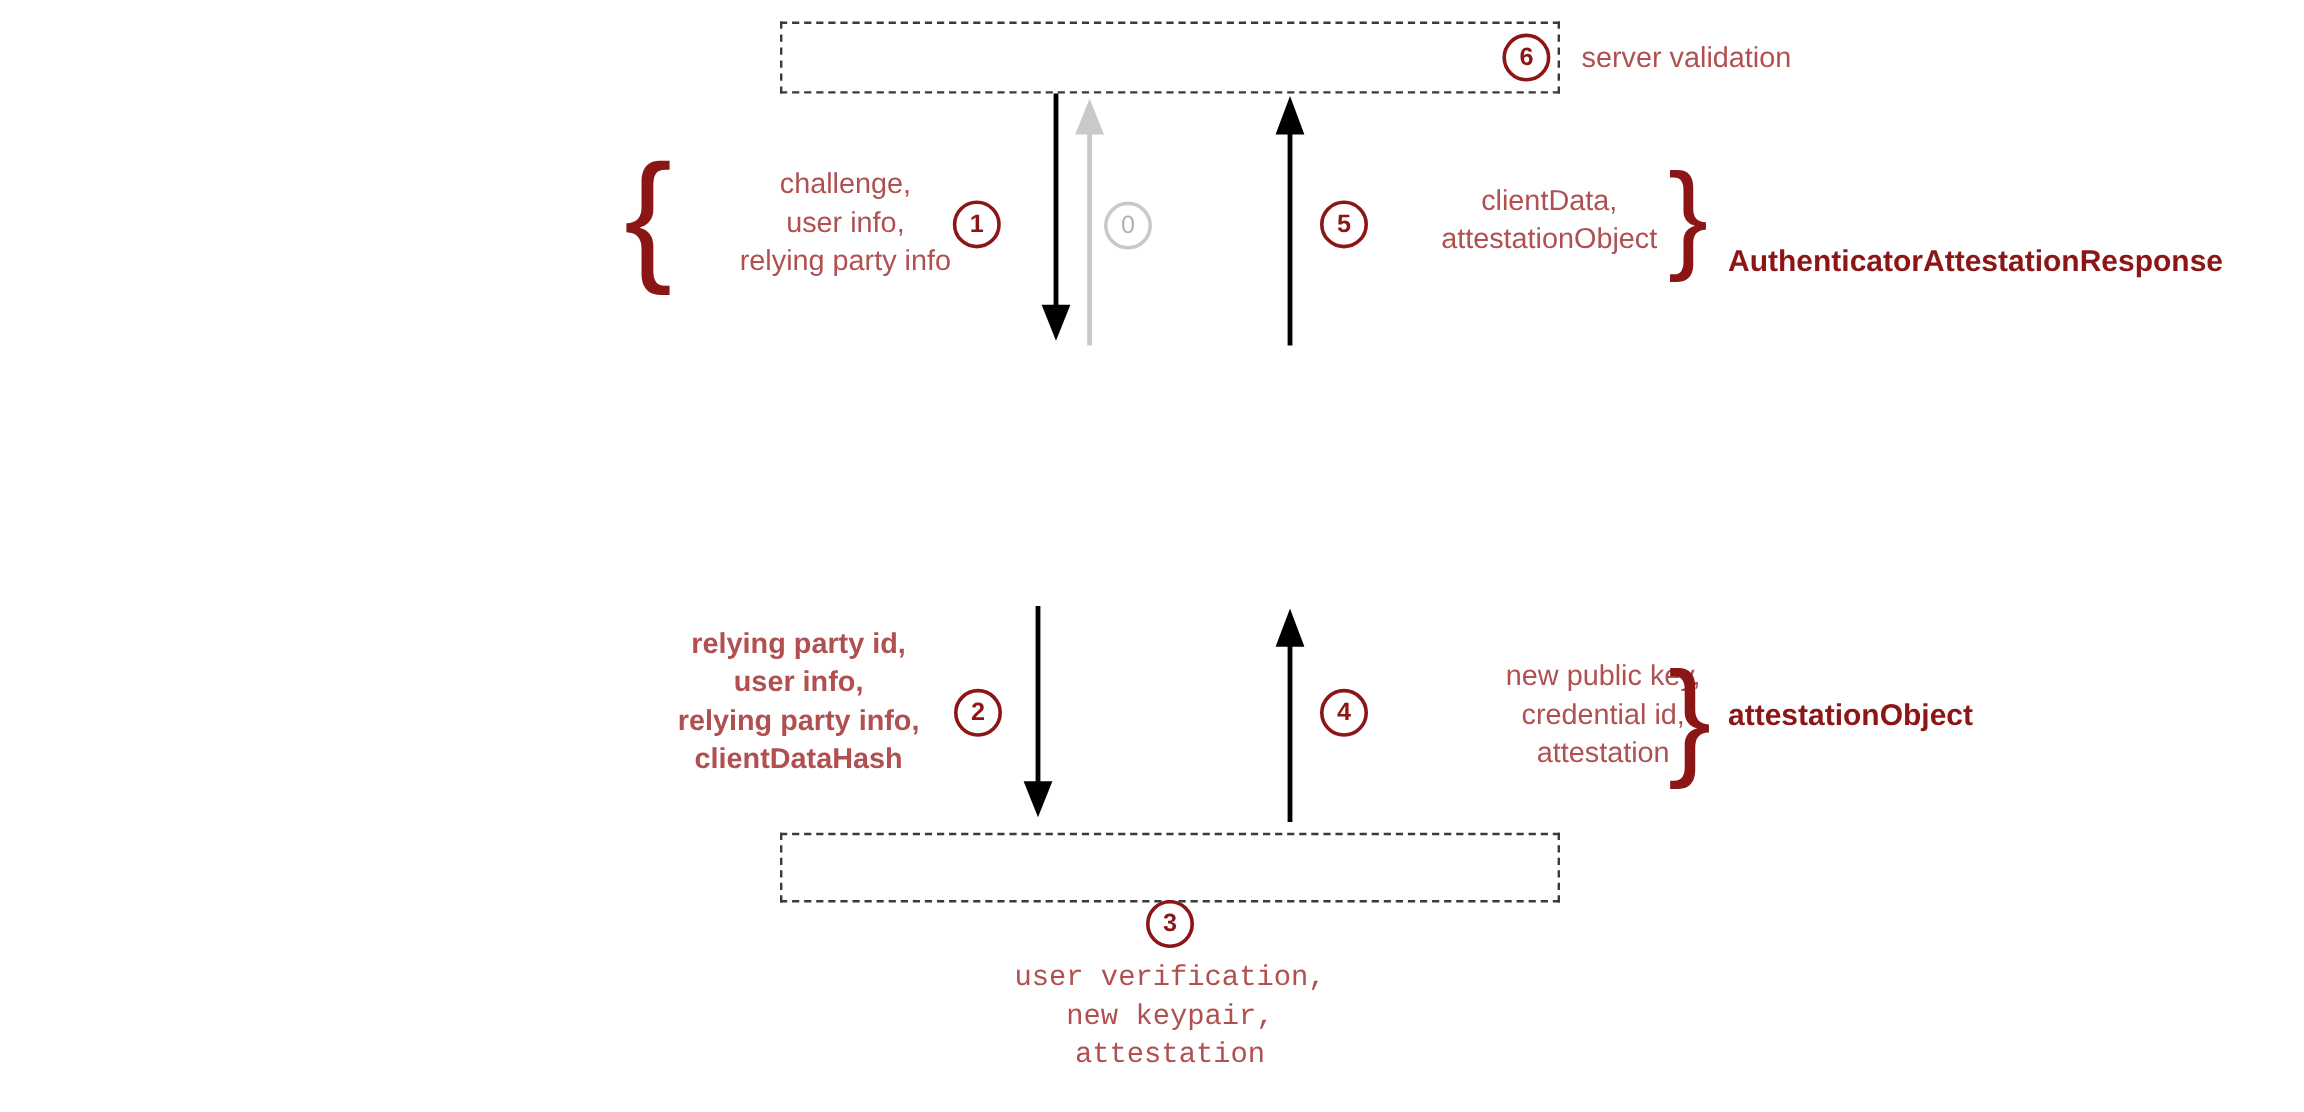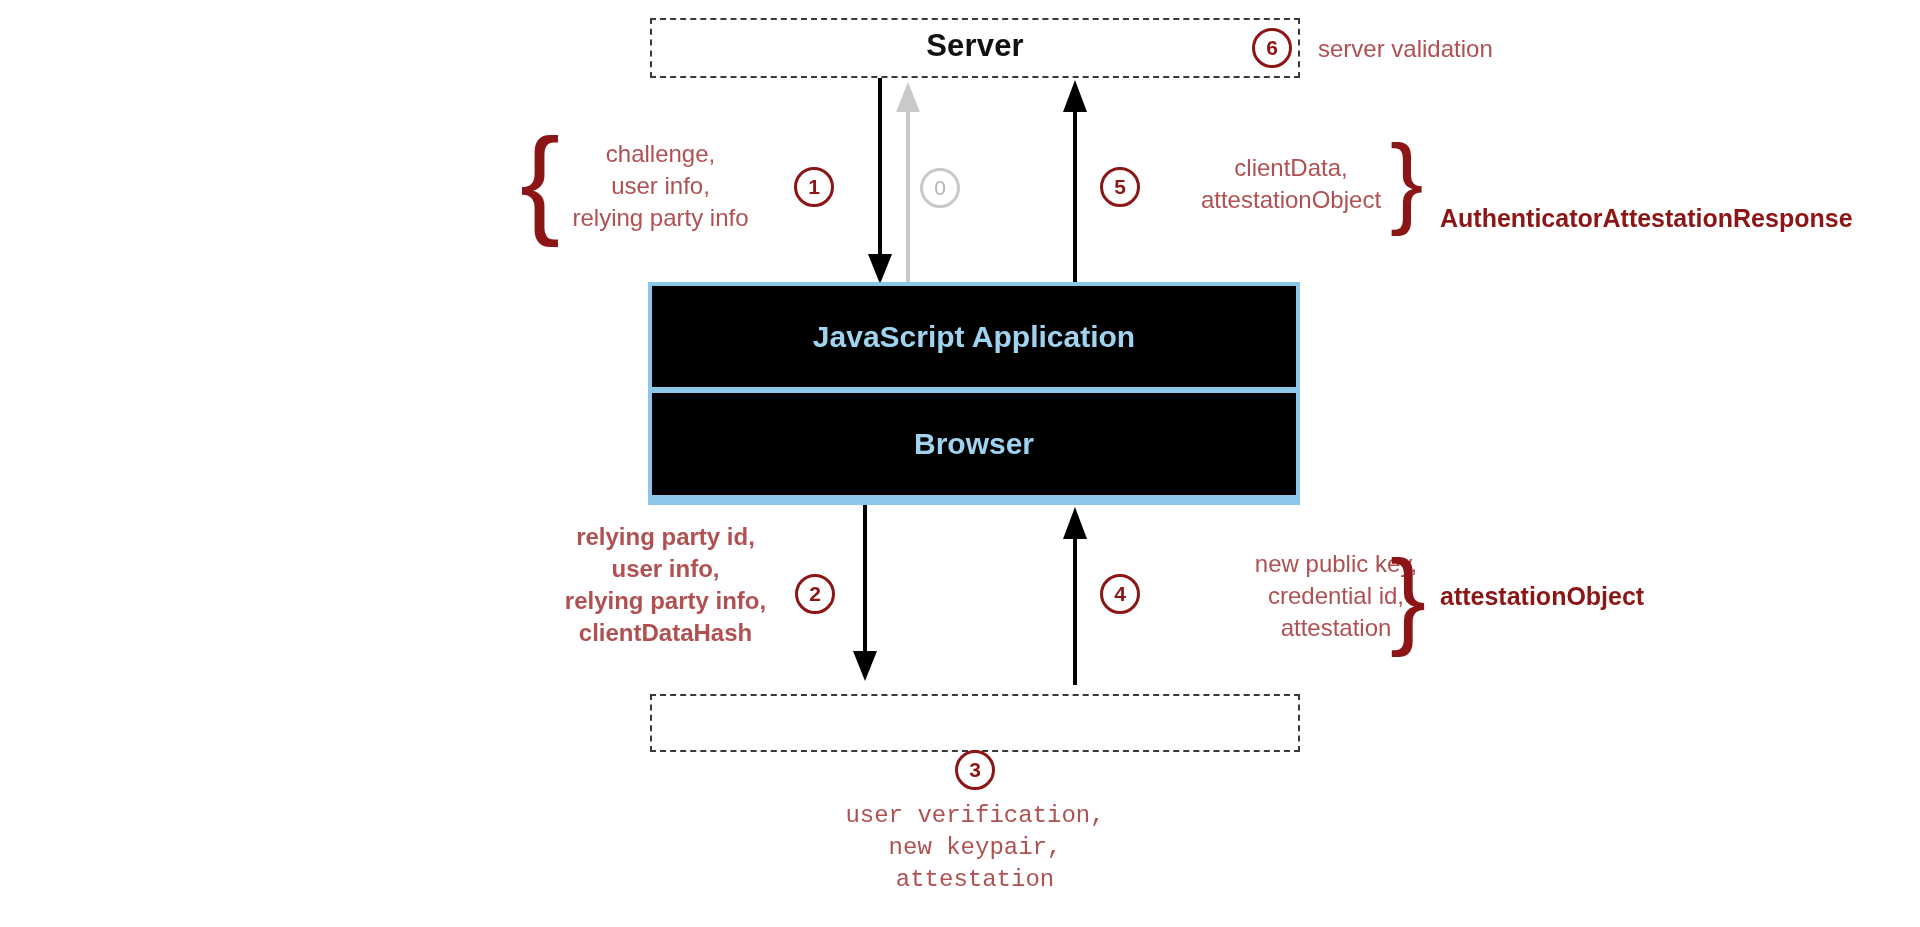--- a/index.html
+++ b/index.html
@@ -109,31 +109,30 @@
     transform-origin: center center;
   }
 </style>
 </head>
 <body>
 
 <div id="stage">
 
   <div class="abs dashed-box" style="left:650px; top:18px; width:650px; height:60px;">
   </div>
-  <div class="dashed-title" style="left:650px; top:28px; width:650px;">Server</div>
 
   <div class="step" style="left:1252px; top:28px;">6</div>
   <div class="note" style="left:1318px; top:33px;">server validation</div>
 
   <svg class="arrow-svg" style="left:860px; top:78px;" width="40" height="210" viewBox="0 0 40 210">
     <line x1="20" y1="0" x2="20" y2="186" stroke="#000000" stroke-width="4"></line>
     <polygon points="20,206 8,176 32,176" fill="#000000"></polygon>
   </svg>
   <div class="step" style="left:794px; top:167px;">1</div>
-  <div class="note center" style="left:548px; top:138px; width:225px;">challenge,
+  <div class="note center" style="left:592px; top:138px; width:225px;">challenge,
 user info,
 relying party info</div>
 
   <div class="brace" style="left:520px; top:120px; font-size:120px;">{</div>
 
   <svg class="arrow-svg" style="left:888px; top:78px;" width="40" height="210" viewBox="0 0 40 210">
     <line x1="20" y1="210" x2="20" y2="22" stroke="#c9c9c9" stroke-width="4"></line>
     <polygon points="20,4 8,34 32,34" fill="#c9c9c9"></polygon>
   </svg>
   <div class="step muted" style="left:920px; top:168px;">0</div>
@@ -142,25 +141,20 @@
     <line x1="20" y1="210" x2="20" y2="22" stroke="#000000" stroke-width="4"></line>
     <polygon points="20,2 8,34 32,34" fill="#000000"></polygon>
   </svg>
   <div class="step" style="left:1100px; top:167px;">5</div>
   <div class="note center" style="left:1176px; top:152px; width:230px;">clientData,
 attestationObject</div>
 
   <div class="brace" style="left:1390px; top:130px; font-size:100px;">}</div>
   <div class="typelabel" style="left:1440px; top:176px;margin-top:28px;">AuthenticatorAttestationResponse</div>
 
-  <div class="abs stack" style="left:648px; top:282px; width:652px; height:223px;">
-    <div class="stack-cell" style="height:101px;">JavaScript Application</div>
-    <div class="stack-gap"></div>
-    <div class="stack-cell" style="height:102px;">Browser</div>
-  </div>
 
   <svg class="arrow-svg" style="left:845px; top:505px;" width="40" height="180" viewBox="0 0 40 180">
     <line x1="20" y1="0" x2="20" y2="156" stroke="#000000" stroke-width="4"></line>
     <polygon points="20,176 8,146 32,146" fill="#000000"></polygon>
   </svg>
   <div class="step" style="left:795px; top:574px;">2</div>
   <div class="note center" style="left:548px; top:521px; width:235px;font-weight:bold;">relying party id,
 user info,
 relying party info,
 clientDataHash</div>

